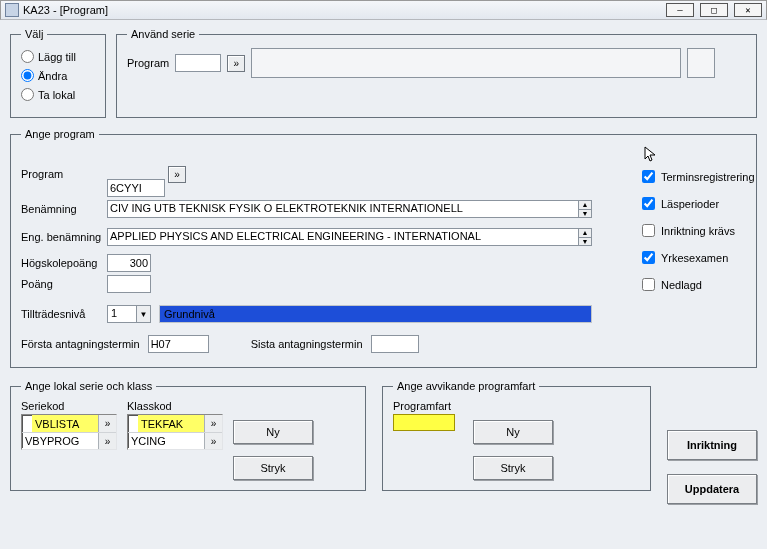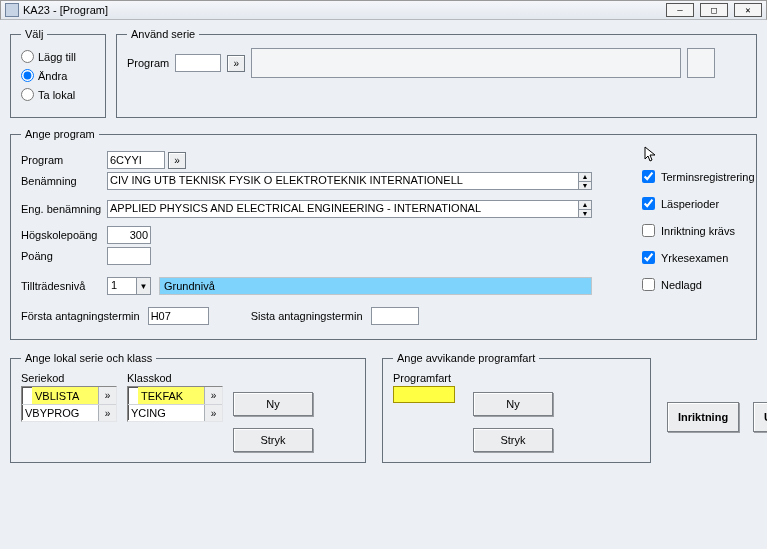--- a/index.html
+++ b/index.html
@@ -120,30 +120,30 @@
 .combo .cbtn {
   width: 14px;
   border-left: 1px solid #8b949e;
   background: #eceef0;
   display: flex; align-items: center; justify-content: center;
   font-size: 8px;
   cursor: pointer;
 }
 .ro {
   border: 1px solid #c0c5ca;
-  background: #7dd3fc;
+  background: #1d4ed8;
   height: 18px;
   padding: 0 4px;
   display: inline-flex; align-items: center;
 }
 .termins-row { display: flex; align-items: center; gap: 8px; margin-top: 12px; }
 .row2 { display: flex; gap: 16px; align-items: flex-start; }
 .series { width: 356px; }
 .fart { flex: 1; }
-.side-btns { width: 90px; display: flex; flex-direction: row; gap: 14px; padding-top: 50px; }
+.side-btns { width: 90px; display: flex; flex-direction: column; gap: 14px; padding-top: 50px; }
 .list-box {
   border: 1px solid #888;
   border-right: 1px solid #e2e4e7;
   border-bottom: 1px solid #e2e4e7;
   box-shadow: inset -1px -1px 0 #fff, inset 1px 1px 0 #555;
   background: #fff;
   width: 96px;
 }
 .list-row {
   display: flex; align-items: center;
@@ -220,21 +220,21 @@
       </div>
     </fieldset>
   </div>
 
   <fieldset class="ange-program">
     <legend>Ange program</legend>
     <div class="ap-grid">
       <div class="ap-left">
         <div class="form-row">
           <span class="lbl">Program</span>
-          <input class="inp" style="width: 58px;" value="6CYYI">
+          <input class="inp" style="width: 58px; margin-top: 28px;" value="6CYYI">
           <span class="ico-arrow" style="margin-left:3px">»</span>
         </div>
         <div class="form-row">
           <span class="lbl">Benämning</span>
           <div class="multiline">
             <span>CIV ING UTB TEKNISK FYSIK O ELEKTROTEKNIK INTERNATIONELL</span>
             <div class="spn">
                 <div>▲</div>
                 <div>▼</div>
               </div>

